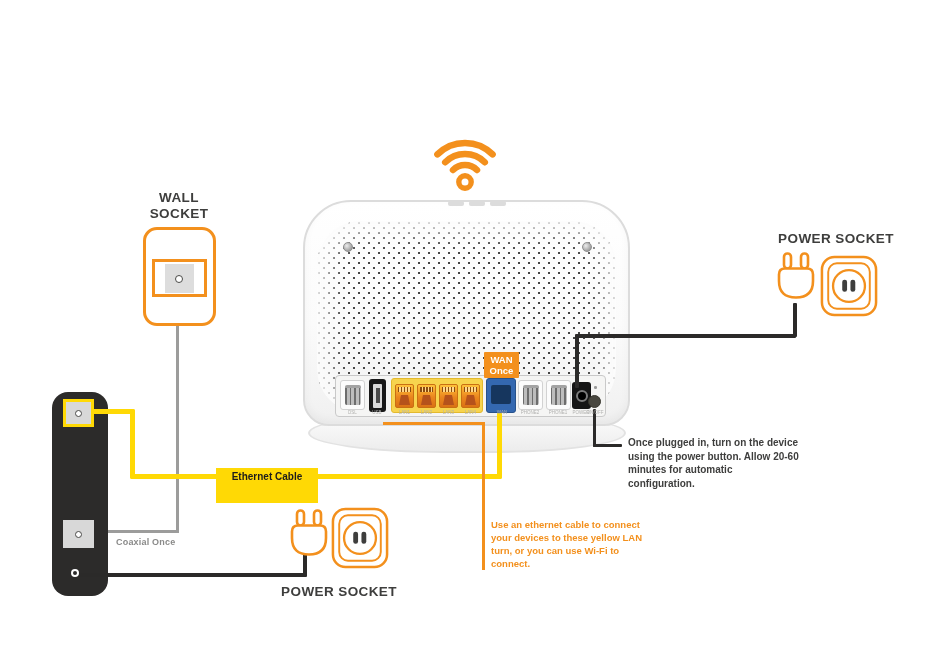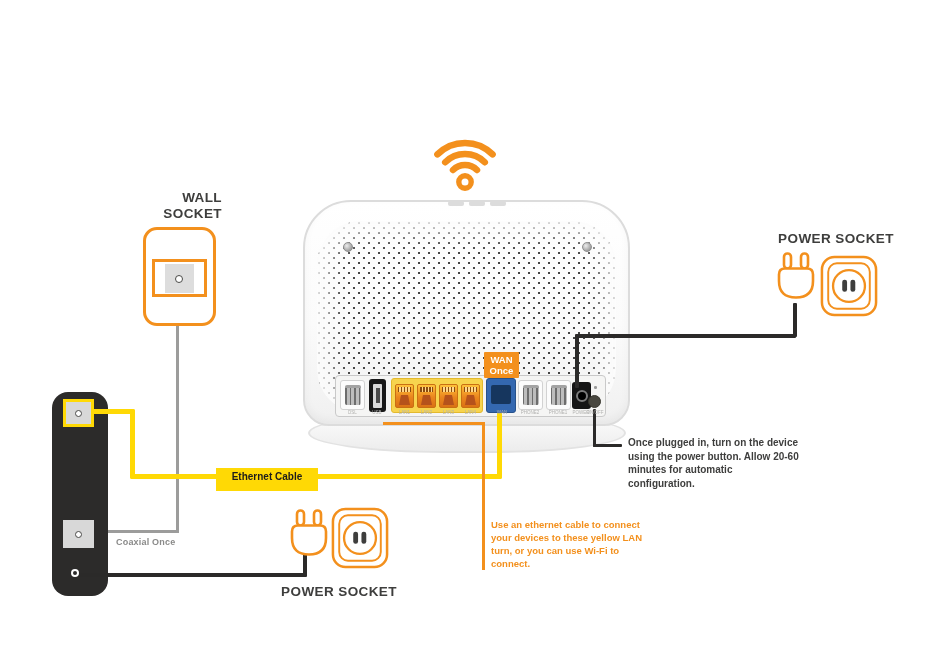--- a/index.html
+++ b/index.html
@@ -108,21 +108,21 @@
 
   <svg class="abs" style="left:415px; top:118px;" width="100" height="78" viewBox="0 0 100 78">
     <g fill="none" stroke="#F3901D" stroke-width="6.5" stroke-linecap="round">
       <path d="M38 52 A17 17 0 0 1 62 52"></path>
       <path d="M30.2 44.2 A28 28 0 0 1 69.8 44.2"></path>
       <path d="M22.4 36.4 A39 39 0 0 1 77.6 36.4"></path>
       <circle cx="50" cy="64" r="6.2" stroke-width="5.4"></circle>
     </g>
   </svg>
 
-  <div class="abs heading" style="left:136px; top:190px; width:86px;text-align:right;">WALL SOCKET</div>
+  <div class="abs heading" style="left:136px; top:190px; width:86px;">WALL SOCKET</div>
   <div class="abs ws-outer" style="left:143px; top:227px; width:73px; height:99px;"></div>
   <div class="abs ws-inner" style="left:152px; top:259px; width:55px; height:38px;"></div>
   <div class="abs ws-plate" style="left:165px; top:264px; width:29px; height:29px;"></div>
   <div class="abs hole" style="left:175px; top:275px; width:8px; height:8px;"></div>
 
   <div class="line gray" style="left:176px; top:295px; width:3px; height:238px;"></div>
   <div class="line gray" style="left:94px; top:530px; width:85px; height:3px;"></div>
   <div class="abs coax-label" style="left:116px; top:537px;">Coaxial Once</div>
 
   <div class="abs ntd-body" style="left:52px; top:392px; width:56px; height:204px;"></div>
@@ -131,21 +131,21 @@
   </div>
   <div class="abs ntd-port" style="left:63px; top:520px; width:31px; height:28px;">
     <div class="hole" style="position:static; width:7px; height:7px;"></div>
   </div>
   <div class="abs ntd-hole" style="left:71px; top:569px;"></div>
 
   <div class="line yellow" style="left:91px; top:409px; width:44px; height:5px;"></div>
   <div class="line yellow" style="left:130px; top:409px; width:5px; height:70px;"></div>
   <div class="line yellow" style="left:130px; top:474px; width:372px; height:5px;"></div>
   <div class="line yellow" style="left:497px; top:399px; width:5px; height:80px;"></div>
-  <div class="abs cable-tag" style="left:216px; top:468px; width:102px; height:23px;">Ethernet Cable</div>
+  <div class="abs cable-tag" style="left:216px; top:468px; width:102px; height:35px;">Ethernet Cable</div>
 
   <div class="line blackc" style="left:79px; top:573px; width:228px; height:3.5px;"></div>
   <div class="line blackc" style="left:303px; top:554px; width:3.5px; height:22px;"></div>
 
   <svg class="abs" style="left:285px; top:509px; z-index:7;" width="48" height="56" viewBox="0 0 48 56">
     <g fill="#fff" stroke="#F3901D" stroke-width="2.6">
       <rect x="12" y="1.5" width="7" height="15" rx="3.4"></rect>
       <rect x="29" y="1.5" width="7" height="15" rx="3.4"></rect>
       <path d="M13 16.5 H35 Q41 16.5 41 22.5 L41 29 Q41 45.5 24 45.5 Q7 45.5 7 29 L7 22.5 Q7 16.5 13 16.5 Z"></path>
     </g>

